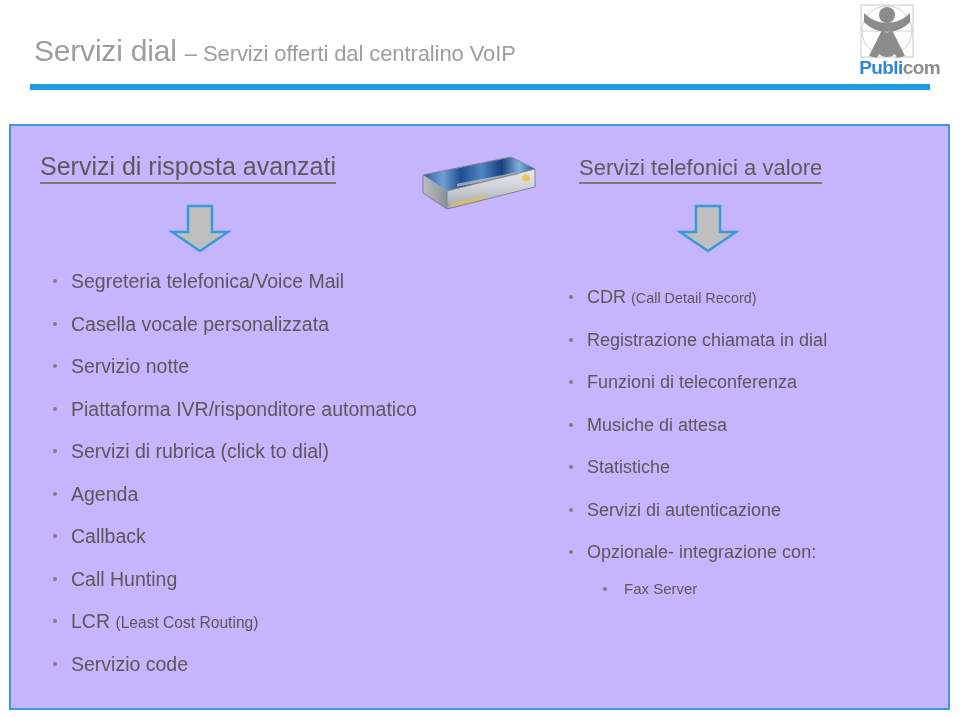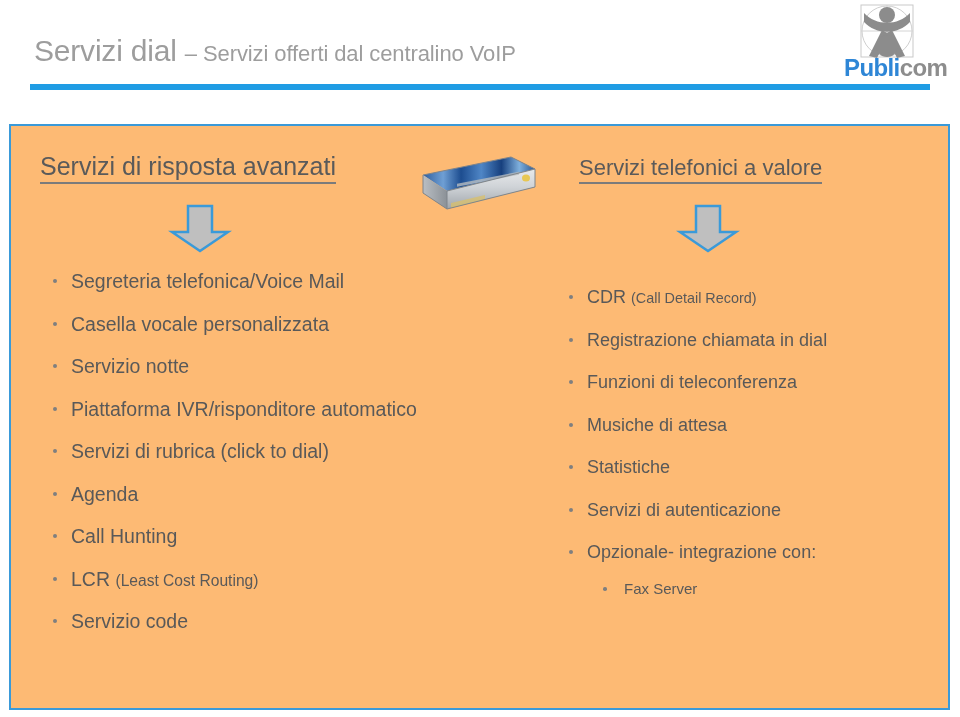--- a/index.html
+++ b/index.html
@@ -62,39 +62,39 @@
     left: 18px;
     top: 0px;
     width: 62px;
     height: 56px;
   }
   #logo-wordmark {
     position: absolute;
     left: 6px;
     top: 54px;
     width: 96px;
-    text-align: left;
-    font-size: 24px;
+    text-align: right;
+    font-size: 19px;
     font-weight: bold;
     letter-spacing: -0.6px;
     line-height: 20px;
   }
   #logo-word-publi { color: #2e86d6; }
   #logo-word-com { color: #8d8d8d; }
 
   
   #content-frame {
     position: absolute;
     left: 9px;
     top: 124px;
     width: 941px;
     height: 586px;
     border: 2px solid #3a9ad9;
     box-sizing: border-box;
-    background: #fdba74;
+    background: #c4b5fd;
   }
 
   
   .column {
     position: absolute;
     top: 0;
   }
   #column-left { left: 0px; width: 520px; height: 100%; }
   #column-right { left: 520px; width: 421px; height: 100%; }
 
@@ -307,20 +307,24 @@
       <li>
         <span class="bullet-dot"></span>
         <span class="bullet-text"><span>Servizi di rubrica (click to dial)</span><span class="small-note"></span></span>
       </li>
       <li>
         <span class="bullet-dot"></span>
         <span class="bullet-text"><span>Agenda</span><span class="small-note"></span></span>
       </li>
       <li>
         <span class="bullet-dot"></span>
+        <span class="bullet-text"><span>Callback</span><span class="small-note"></span></span>
+      </li>
+      <li>
+        <span class="bullet-dot"></span>
         <span class="bullet-text"><span>Call Hunting</span><span class="small-note"></span></span>
       </li>
       <li>
         <span class="bullet-dot"></span>
         <span class="bullet-text"><span>LCR </span><span class="small-note">(Least Cost Routing)</span></span>
       </li>
       <li>
         <span class="bullet-dot"></span>
         <span class="bullet-text"><span>Servizio code</span><span class="small-note"></span></span>
       </li>

